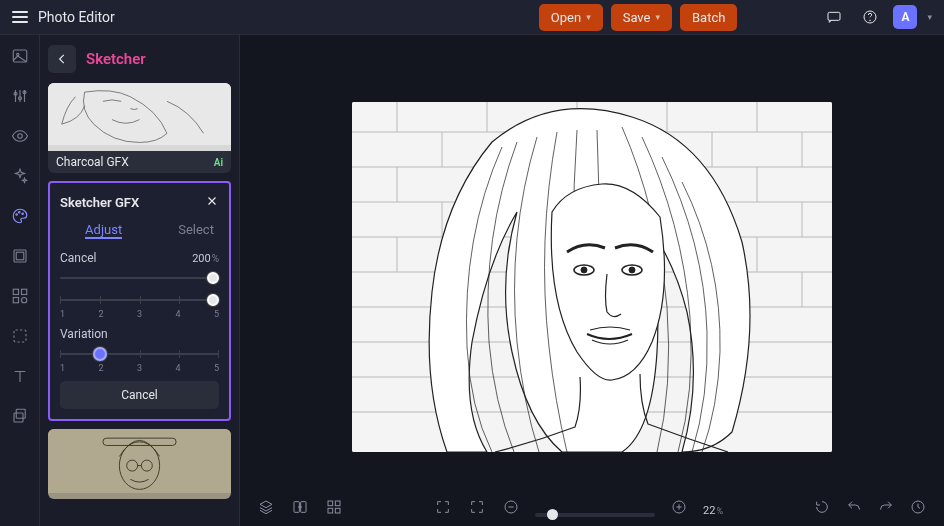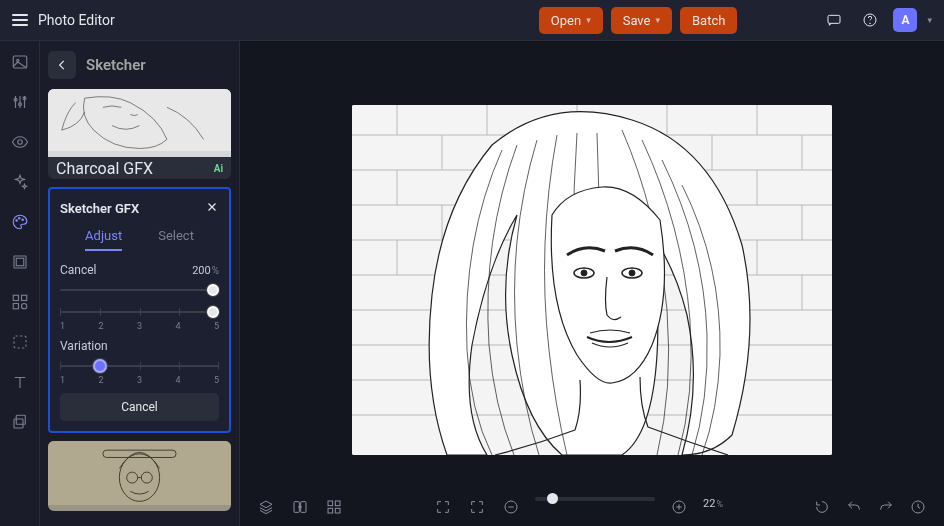--- a/index.html
+++ b/index.html
@@ -1,50 +1,50 @@
 <!DOCTYPE html>
 <html><head>
 <meta charset="utf-8">
 <style>
 * { margin:0; padding:0; box-sizing:border-box; font-family:-apple-system,BlinkMacSystemFont,"Segoe UI",Roboto,sans-serif; }
 body { background:#1a1d29; color:#e5e7eb; width:944px; height:526px; overflow:hidden; display:flex; flex-direction:column; }
-.header { height:41px; background:#1f2230; display:flex; align-items:center; padding:0 12px; border-bottom:1px solid #2a2d3a; }
+.header { height:35px; background:#1f2230; display:flex; align-items:center; padding:0 12px; border-bottom:1px solid #2a2d3a; }
 .header .logo-area{ display:flex; align-items:center; gap:10px; }
 .header .menu-icon{ display:flex; flex-direction:column; gap:3px; cursor:pointer;}
 .header .menu-icon span{ width:16px; height:2px; background:#e5e7eb; border-radius:1px;}
 .header .app-name{ font-size:14px; font-weight:400; color:#e5e7eb;}
 .header .top-buttons{ margin-left:auto; display:flex; gap:8px; align-items:center; margin-right:auto; padding-left:340px;}
 .btn-top{ background:#c2410c; color:#e5e7eb; border:none; padding:6px 12px; border-radius:5px; font-size:13px; display:flex; align-items:center; gap:5px; cursor:pointer;}
 .btn-top .chev{ font-size:9px; opacity:0.7;}
 .header .right-icons{ display:flex; align-items:center; gap:10px;}
 .ricon{ width:26px; height:26px; border-radius:5px; display:flex; align-items:center; justify-content:center; cursor:pointer;}
 .ricon svg{ width:16px; height:16px; stroke:#e5e7eb; fill:none; stroke-width:1.5;}
 .avatar{ width:24px; height:24px; background:#6b72ff; border-radius:5px; display:flex; align-items:center; justify-content:center; color:#fff; font-size:12px; font-weight:600;}
 .main{ flex:1; display:flex; min-height:0;}
 .iconrail{ width:40px; background:#1a1d29; border-right:1px solid #2a2d3a; display:flex; flex-direction:column; align-items:center; padding-top:10px; gap:18px;}
 .iconrail .ritem{ width:22px; height:22px; display:flex; align-items:center; justify-content:center; cursor:pointer;}
 .iconrail .ritem svg{ width:18px; height:18px; stroke:#7a7e8f; fill:none; stroke-width:1.5;}
 .iconrail .ritem.active svg{ stroke:#8c92ff;}
 .sidepanel{ width:200px; background:#1a1d29; border-right:1px solid #2a2d3a; display:flex; flex-direction:column; overflow-y:auto;}
 .sp-header{ display:flex; align-items:center; gap:10px; padding:10px 8px 6px 8px;}
 .sp-back{ width:28px; height:28px; background:#2a2d3a; border-radius:5px; display:flex; align-items:center; justify-content:center; cursor:pointer;}
 .sp-back svg{ width:14px; height:14px; stroke:#e5e7eb; fill:none; stroke-width:2;}
-.sp-title{ font-size:15px; font-weight:600; color:#a3a3a3;}
+.sp-title{ font-size:15px; font-weight:600; color:#ec4899;}
 .thumb{ margin:4px 8px 0 8px; border-radius:6px; overflow:hidden; position:relative;}
 .thumb .img{ height:68px; background:#d8d8d8;}
 .thumb .row{ height:22px; background:#2a2d3a; display:flex; align-items:center; padding:0 8px; justify-content:space-between;}
-.thumb .row .nm{ font-size:16px; color:#e5e7eb;}
+.thumb .row .nm{ font-size:12px; color:#e5e7eb;}
 .thumb .row .ai{ font-size:10px; color:#6de28b; font-weight:600;}
-.panel-card{ margin:8px; border:2px solid #1d4ed8; border-radius:4px; background:#1d2030; padding:10px 10px 10px 10px;}
+.panel-card{ margin:8px; border:2px solid #8b5cf6; border-radius:4px; background:#1d2030; padding:10px 10px 10px 10px;}
 .pc-head{ display:flex; align-items:center; justify-content:space-between; margin-bottom:10px;}
 .pc-title{ font-size:13px; font-weight:600; color:#e5e7eb;}
 .pc-close{ cursor:pointer;}
 .pc-close svg{ width:14px; height:14px; stroke:#e5e7eb; stroke-width:2; fill:none;}
 .tabs{ display:flex; justify-content:center; gap:36px; margin-bottom:12px;}
-.tab{ font-size:13px; color:#7a7e8f; padding-bottom:6px; cursor:pointer;}
+.tab{ font-size:13px; color:#7a7e8f; cursor:pointer;margin-left:20px;}
 .tab.active{ color:#7d84ff; border-bottom:2px solid #7d84ff;}
 .slider-block{ margin-bottom:8px;}
 .sb-row{ display:flex; justify-content:space-between; align-items:center; font-size:12px; color:#c7cad6; margin-bottom:6px;}
 .sb-val{ font-size:11px;}
 .sb-val .pct{ font-size:10px; color:#7a7e8f; margin-left:1px;}
 .slider-track{ position:relative; height:14px;}
 .slider-track .line{ position:absolute; top:6px; left:0; right:0; height:2px; background:#3a3d4a; border-radius:1px;}
 .slider-track .knob{ position:absolute; top:1px; width:12px; height:12px; border-radius:50%; background:#e5e7eb; border:2px solid #fff; box-shadow:0 0 0 1px #444;}
 .slider-track .knob.blue{ background:#6b72ff; border-color:#a5aaff; width:14px; height:14px; top:0;}
 .slider-track .tick{ position:absolute; top:3px; width:1px; height:8px; background:#3a3d4a;}
@@ -52,21 +52,21 @@
 .btn-row{ display:flex; gap:8px; }
 .btn-cancel{ flex:1; background:#2a2d3a; border:none; color:#e5e7eb; font-size:12px; padding:7px 0; border-radius:5px; cursor:pointer;}
 .btn-apply{ flex:1; background:#7d84ff; border:none; color:#fff; font-size:12px; font-weight:600; padding:7px 0; border-radius:5px; cursor:pointer;}
 .thumb2{ margin:0 8px 0 8px; border-radius:6px; overflow:hidden;}
 .thumb2 .img{ height:70px; background:#9a9582;}
 .canvas-area{ flex:1; background:#14161f; display:flex; flex-direction:column; position:relative;}
 .canvas-view{ flex:1; display:flex; align-items:center; justify-content:center; padding:40px 40px 10px 40px;}
 .canvas-img{ width:480px; height:350px; background:#efefef; border-radius:2px; position:relative; overflow:hidden;}
 .bottombar{ height:38px; display:flex; align-items:center; padding:0 16px; gap:2px;}
 .bb-left{ display:flex; gap:14px; align-items:center;}
-.bb-center{ margin-left:auto; margin-right:auto; display:flex; align-items:flex-start; gap:14px;}
+.bb-center{ margin-left:auto; margin-right:auto; display:flex; align-items:flex-end; gap:14px;}
 .bb-right{ display:flex; align-items:center; gap:12px;}
 .bb-icon{ width:20px; height:20px; display:flex; align-items:center; justify-content:center; cursor:pointer;}
 .bb-icon svg{ width:16px; height:16px; stroke:#8a8fa3; fill:none; stroke-width:1.5;}
 .zoom-track{ width:120px; height:4px; background:#2a2d3a; border-radius:2px; position:relative;}
 .zoom-track .zk{ position:absolute; left:10%; top:-4px; width:11px; height:11px; border-radius:50%; background:#e5e7eb;}
 .zoom-txt{ font-size:11px; color:#c7cad6; display:flex; align-items:baseline;}
 .zoom-txt .pct{ font-size:9px; color:#7a7e8f; margin-left:1px;}
 
 .portrait{ position:absolute; inset:0; }
 .portrait svg{ width:100%; height:100%;}

